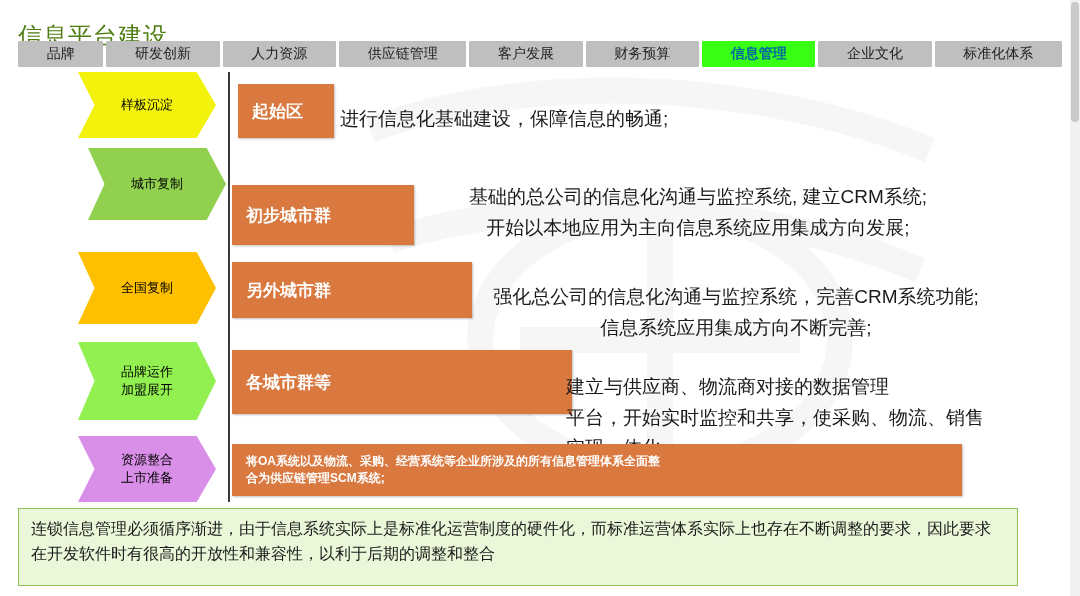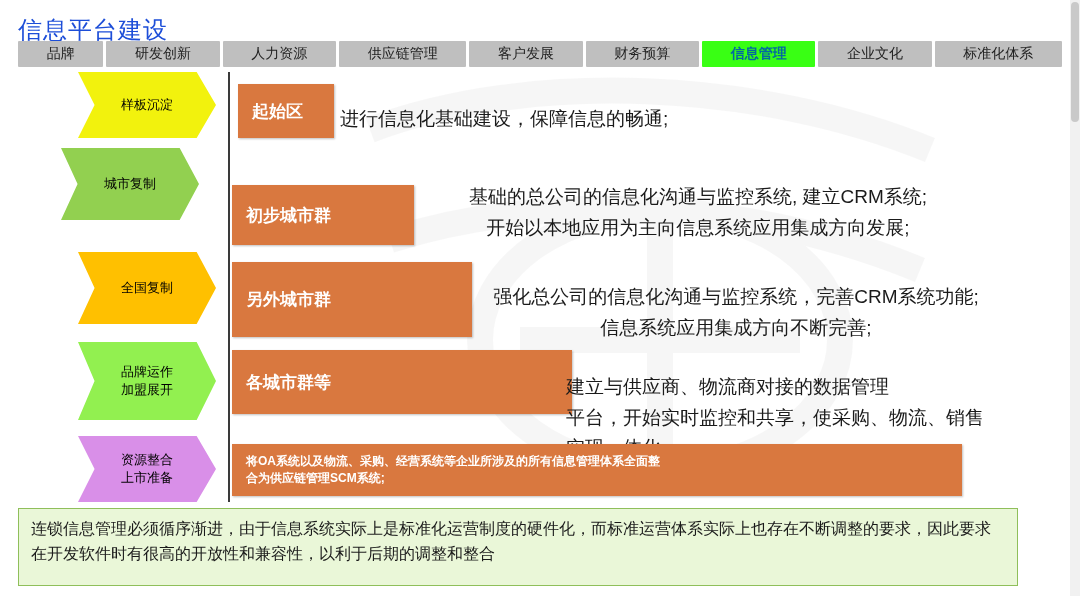--- a/index.html
+++ b/index.html
@@ -27,23 +27,23 @@
     width: 640px;
     height: 470px;
     pointer-events: none;
     z-index: 0;
     opacity: 0.10;
   }
   
   .page-title {
     position: absolute;
     left: 18px;
-    top: 14px;
+    top: 20px;
     font-size: 24px;
-    color: #1d4ed8;
+    color: #4d7c0f;
     letter-spacing: 1px;
   }
   
   .tabs {
     position: absolute;
     left: 18px;
     top: 41px;
     width: 1044px;
     height: 26px;
     display: flex;
@@ -185,35 +185,35 @@
   <div class="chev" style="left:78px; top:72px; height:66px; background:#f2f20d;">
     <span>样板沉淀</span>
   </div>
   <div class="stage" style="left:238px; top:84px; width:82px; height:54px;">
     <span>起始区</span>
   </div>
   <div class="desc left-al" style="left:340px; top:74px; width:420px;">
     <span>进行信息化基础建设，保障信息的畅通;</span>
   </div>
 
-  <div class="chev" style="left:61px; top:148px; height:72px; background:#92d050;">
+  <div class="chev" style="left:88px; top:148px; height:72px; background:#92d050;">
     <span>城市复制</span>
   </div>
   <div class="stage" style="left:232px; top:185px; width:168px; height:60px;">
     <span>初步城市群</span>
   </div>
   <div class="desc" style="left:418px; top:152px; width:560px;">
     <span>基础的总公司的信息化沟通与监控系统, 建立CRM系统;
 开始以本地应用为主向信息系统应用集成方向发展;</span>
   </div>
 
   <div class="chev" style="left:78px; top:252px; height:72px; background:#ffc000;">
     <span>全国复制</span>
   </div>
-  <div class="stage" style="left:232px; top:262px; width:226px; height:75px;">
+  <div class="stage" style="left:232px; top:262px; width:226px; height:56px;">
     <span>另外城市群</span>
   </div>
   <div class="desc" style="left:466px; top:252px; width:540px;">
     <span>强化总公司的信息化沟通与监控系统，完善CRM系统功能;
 信息系统应用集成方向不断完善;</span>
   </div>
 
   <div class="chev" style="left:78px; top:342px; height:78px; background:#92f050; white-space:pre-line;">
     <span>品牌运作
 加盟展开</span>

